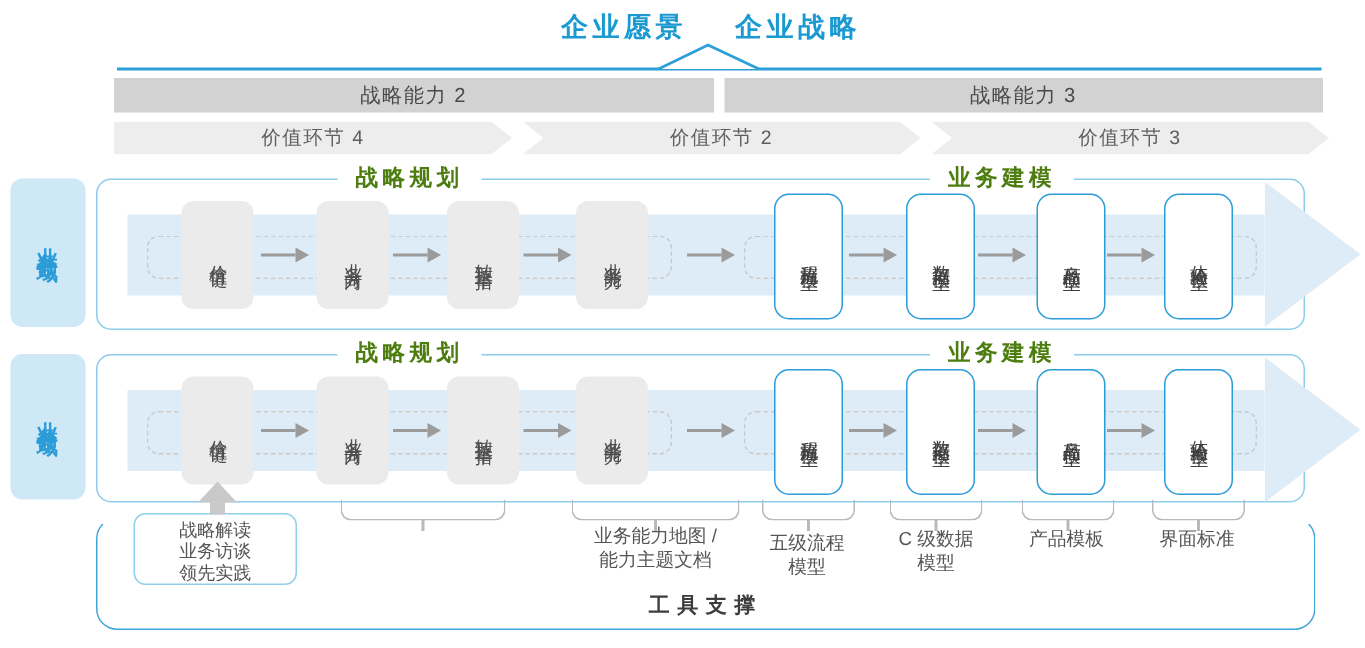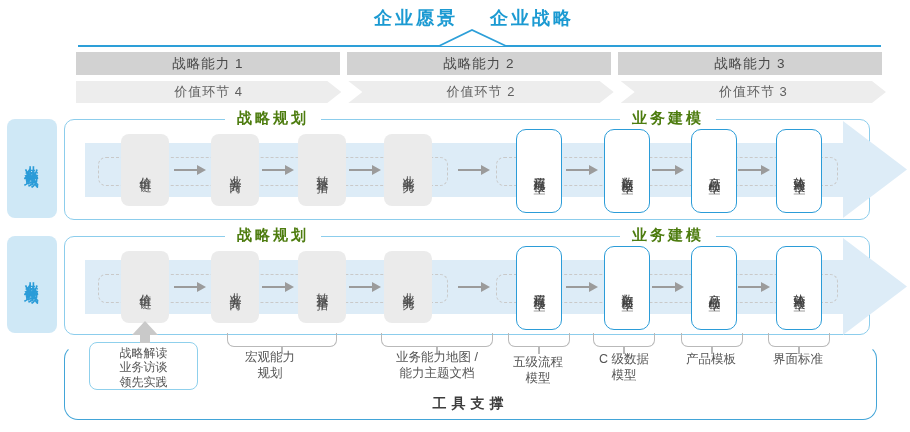--- a/index.html
+++ b/index.html
@@ -77,21 +77,20 @@
   <div class="title-row">
     <span>企业愿景</span>
     <span>企业战略</span>
   </div>
   <div class="top-line"></div>
   <svg class="caret" width="75" height="20">
     <path d="M4,18 L37,2 L71,18" fill="#ffffff" stroke="#2d9fd8" stroke-width="1.8"></path>
   </svg>
 
   <div class="cap-bars">
-    <div class="cap-bar">战略能力 1</div>
     <div class="cap-bar">战略能力 2</div>
     <div class="cap-bar">战略能力 3</div>
   </div>
 
   <div class="chevrons">
     <div class="chev first">价值环节 4</div>
     <div class="chev next">价值环节 2</div>
     <div class="chev next">价值环节 3</div>
   </div>
 
@@ -235,24 +234,20 @@
   <div class="brace" style="left:593px;width:60px"></div>
   <div class="brace" style="left:681px;width:60px"></div>
   <div class="brace" style="left:768px;width:60px"></div>
 
   <div class="inputs-box">
     <span>战略解读</span>
     <span>业务访谈</span>
     <span>领先实践</span>
   </div>
 
-  <div class="ann" style="left:220px;top:349px;width:100px">
-    <div>宏观能力</div>
-    <div>规划</div>
-  </div>
   <div class="ann" style="left:367px;top:349px;width:140px">
     <div>业务能力地图 /</div>
     <div>能力主题文档</div>
   </div>
   <div class="ann" style="left:498px;top:354px;width:80px">
     <div>五级流程</div>
     <div>模型</div>
   </div>
   <div class="ann" style="left:584px;top:351px;width:80px">
     <div>C 级数据</div>

